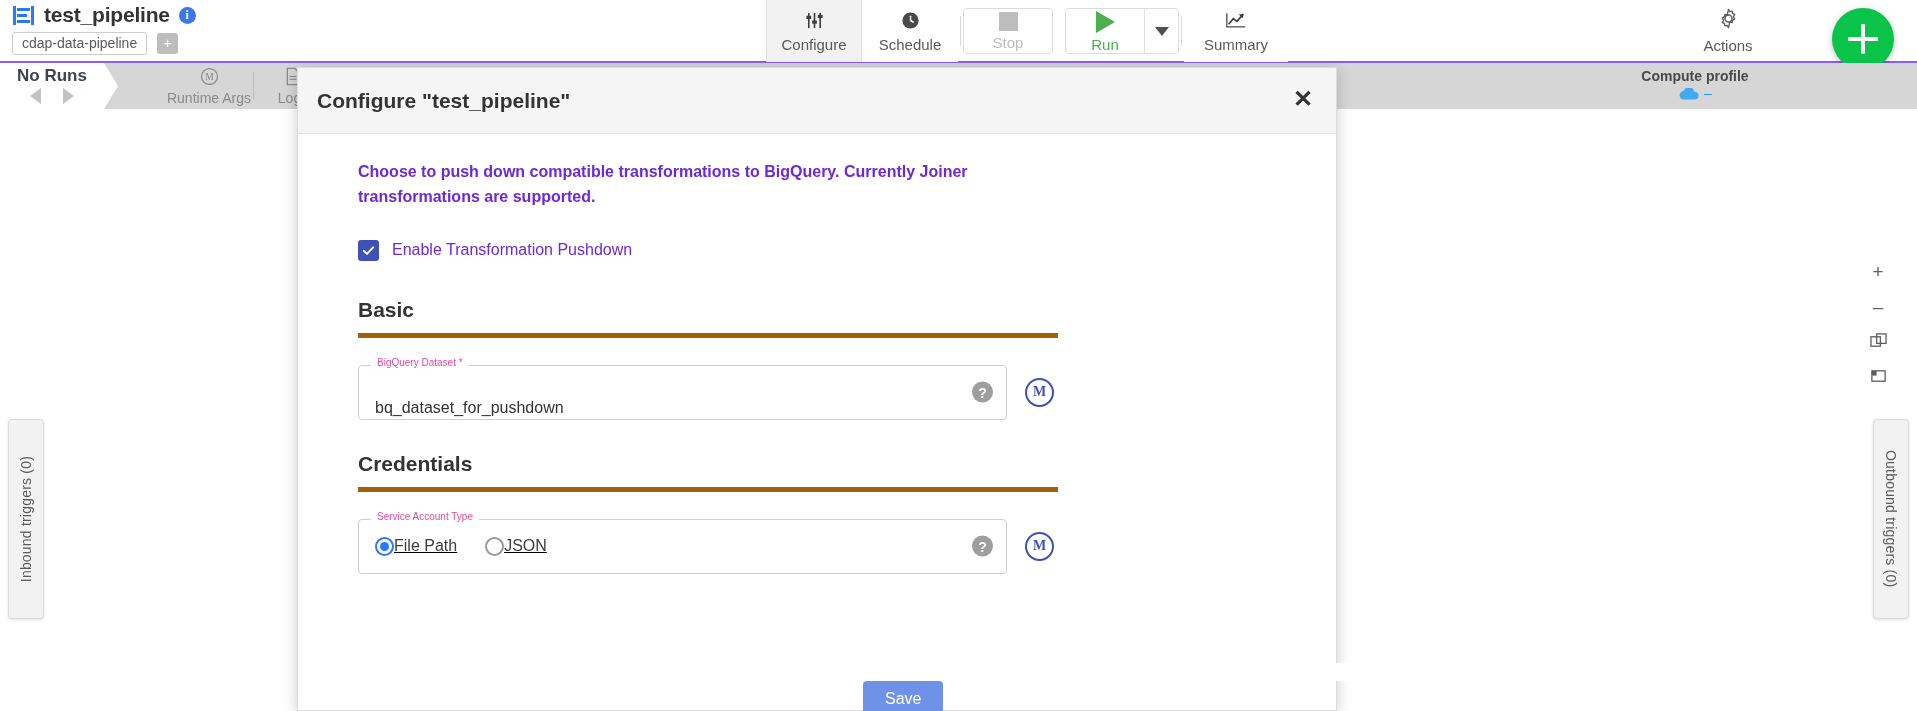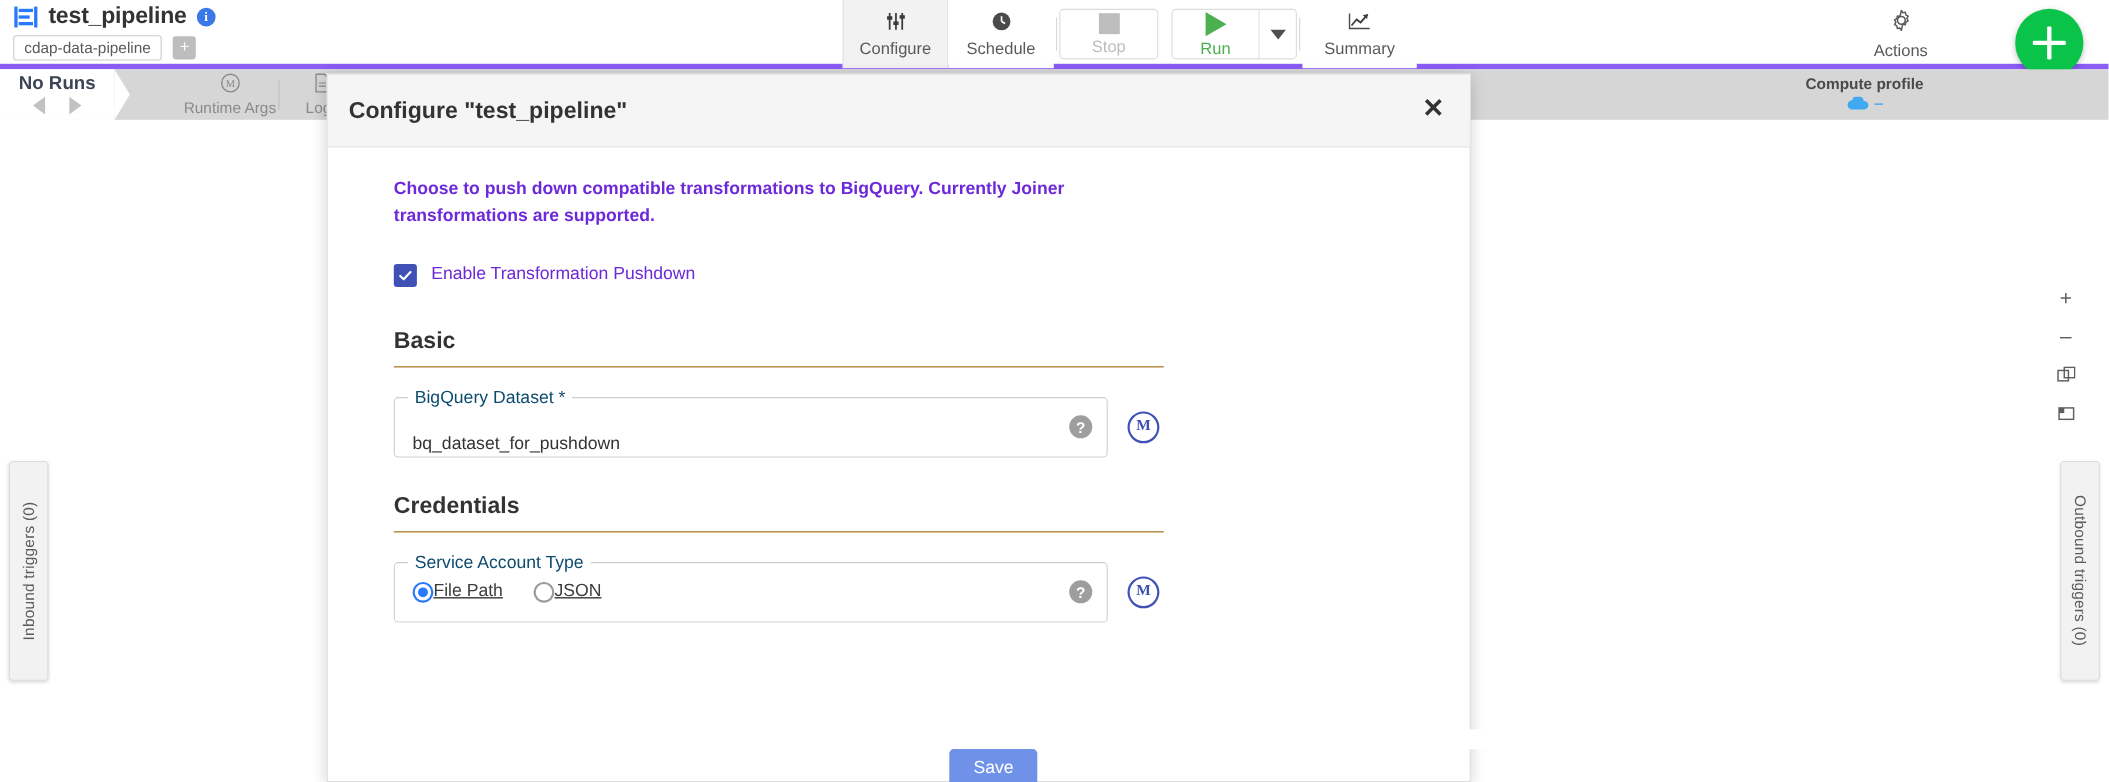--- a/index.html
+++ b/index.html
@@ -14,21 +14,21 @@
     position: relative;
     width: 1917px; height: 711px;
     background: #ffffff;
   }
 
   
   .topbar {
     position: absolute; left: 0; top: 0;
     width: 1917px; height: 63px;
     background: #ffffff;
-    border-bottom: 5px solid #8b5cf6;
+    border-bottom: 2px solid #8b5cf6;
     display: flex; align-items: stretch;
   }
   .pipeline-title-block {
     position: absolute; left: 12px; top: 3px;
     display: flex; flex-direction: column; gap: 5px;
   }
   .pipeline-name-row { display: flex; align-items: center; gap: 9px; }
   .cdap-logo {
     width: 23px; height: 23px;
     display: inline-flex; align-items: center; justify-content: center;
@@ -244,38 +244,38 @@
     width: 21px; height: 21px; border-radius: 3px;
     background: #3f51b5;
     display: flex; align-items: center; justify-content: center;
     cursor: pointer;
   }
   .cbx svg { display: block; }
   .cb-label { font-size: 16px; color: #6d28d9; }
 
   .section-title {
     font-size: 21px; font-weight: 700; color: #333;
-    border-bottom: 1px solid #a16207;
+    border-bottom: 5px solid #a16207;
     padding-bottom: 11px;
     width: 700px;
     margin-bottom: 27px;
   }
 
   .field-row { display: flex; align-items: center; gap: 0; margin-bottom: 32px; }
   .fieldset {
     position: relative;
     width: 649px; height: 55px;
     border: 1px solid #cfcfcf; border-radius: 4px;
     display: flex; align-items: center;
     padding: 0 16px;
   }
   .fieldset legend, .fs-legend {
     position: absolute; left: 12px; top: -9px;
     background: #ffffff; padding: 0 6px;
-    font-size: 16px; color: #0c4a6e;
+    font-size: 10px; color: #ec4899;
   }
   .field-value { font-size: 16px; color: #333; margin-top: 32px; }
   .help-q {
     position: absolute; right: 13px; top: 50%; transform: translateY(-50%);
     width: 21px; height: 21px; border-radius: 50%;
     background: #9e9e9e; color: #ffffff;
     font-size: 14px; font-weight: 700;
     display: flex; align-items: center; justify-content: center;
     cursor: pointer;
   }

